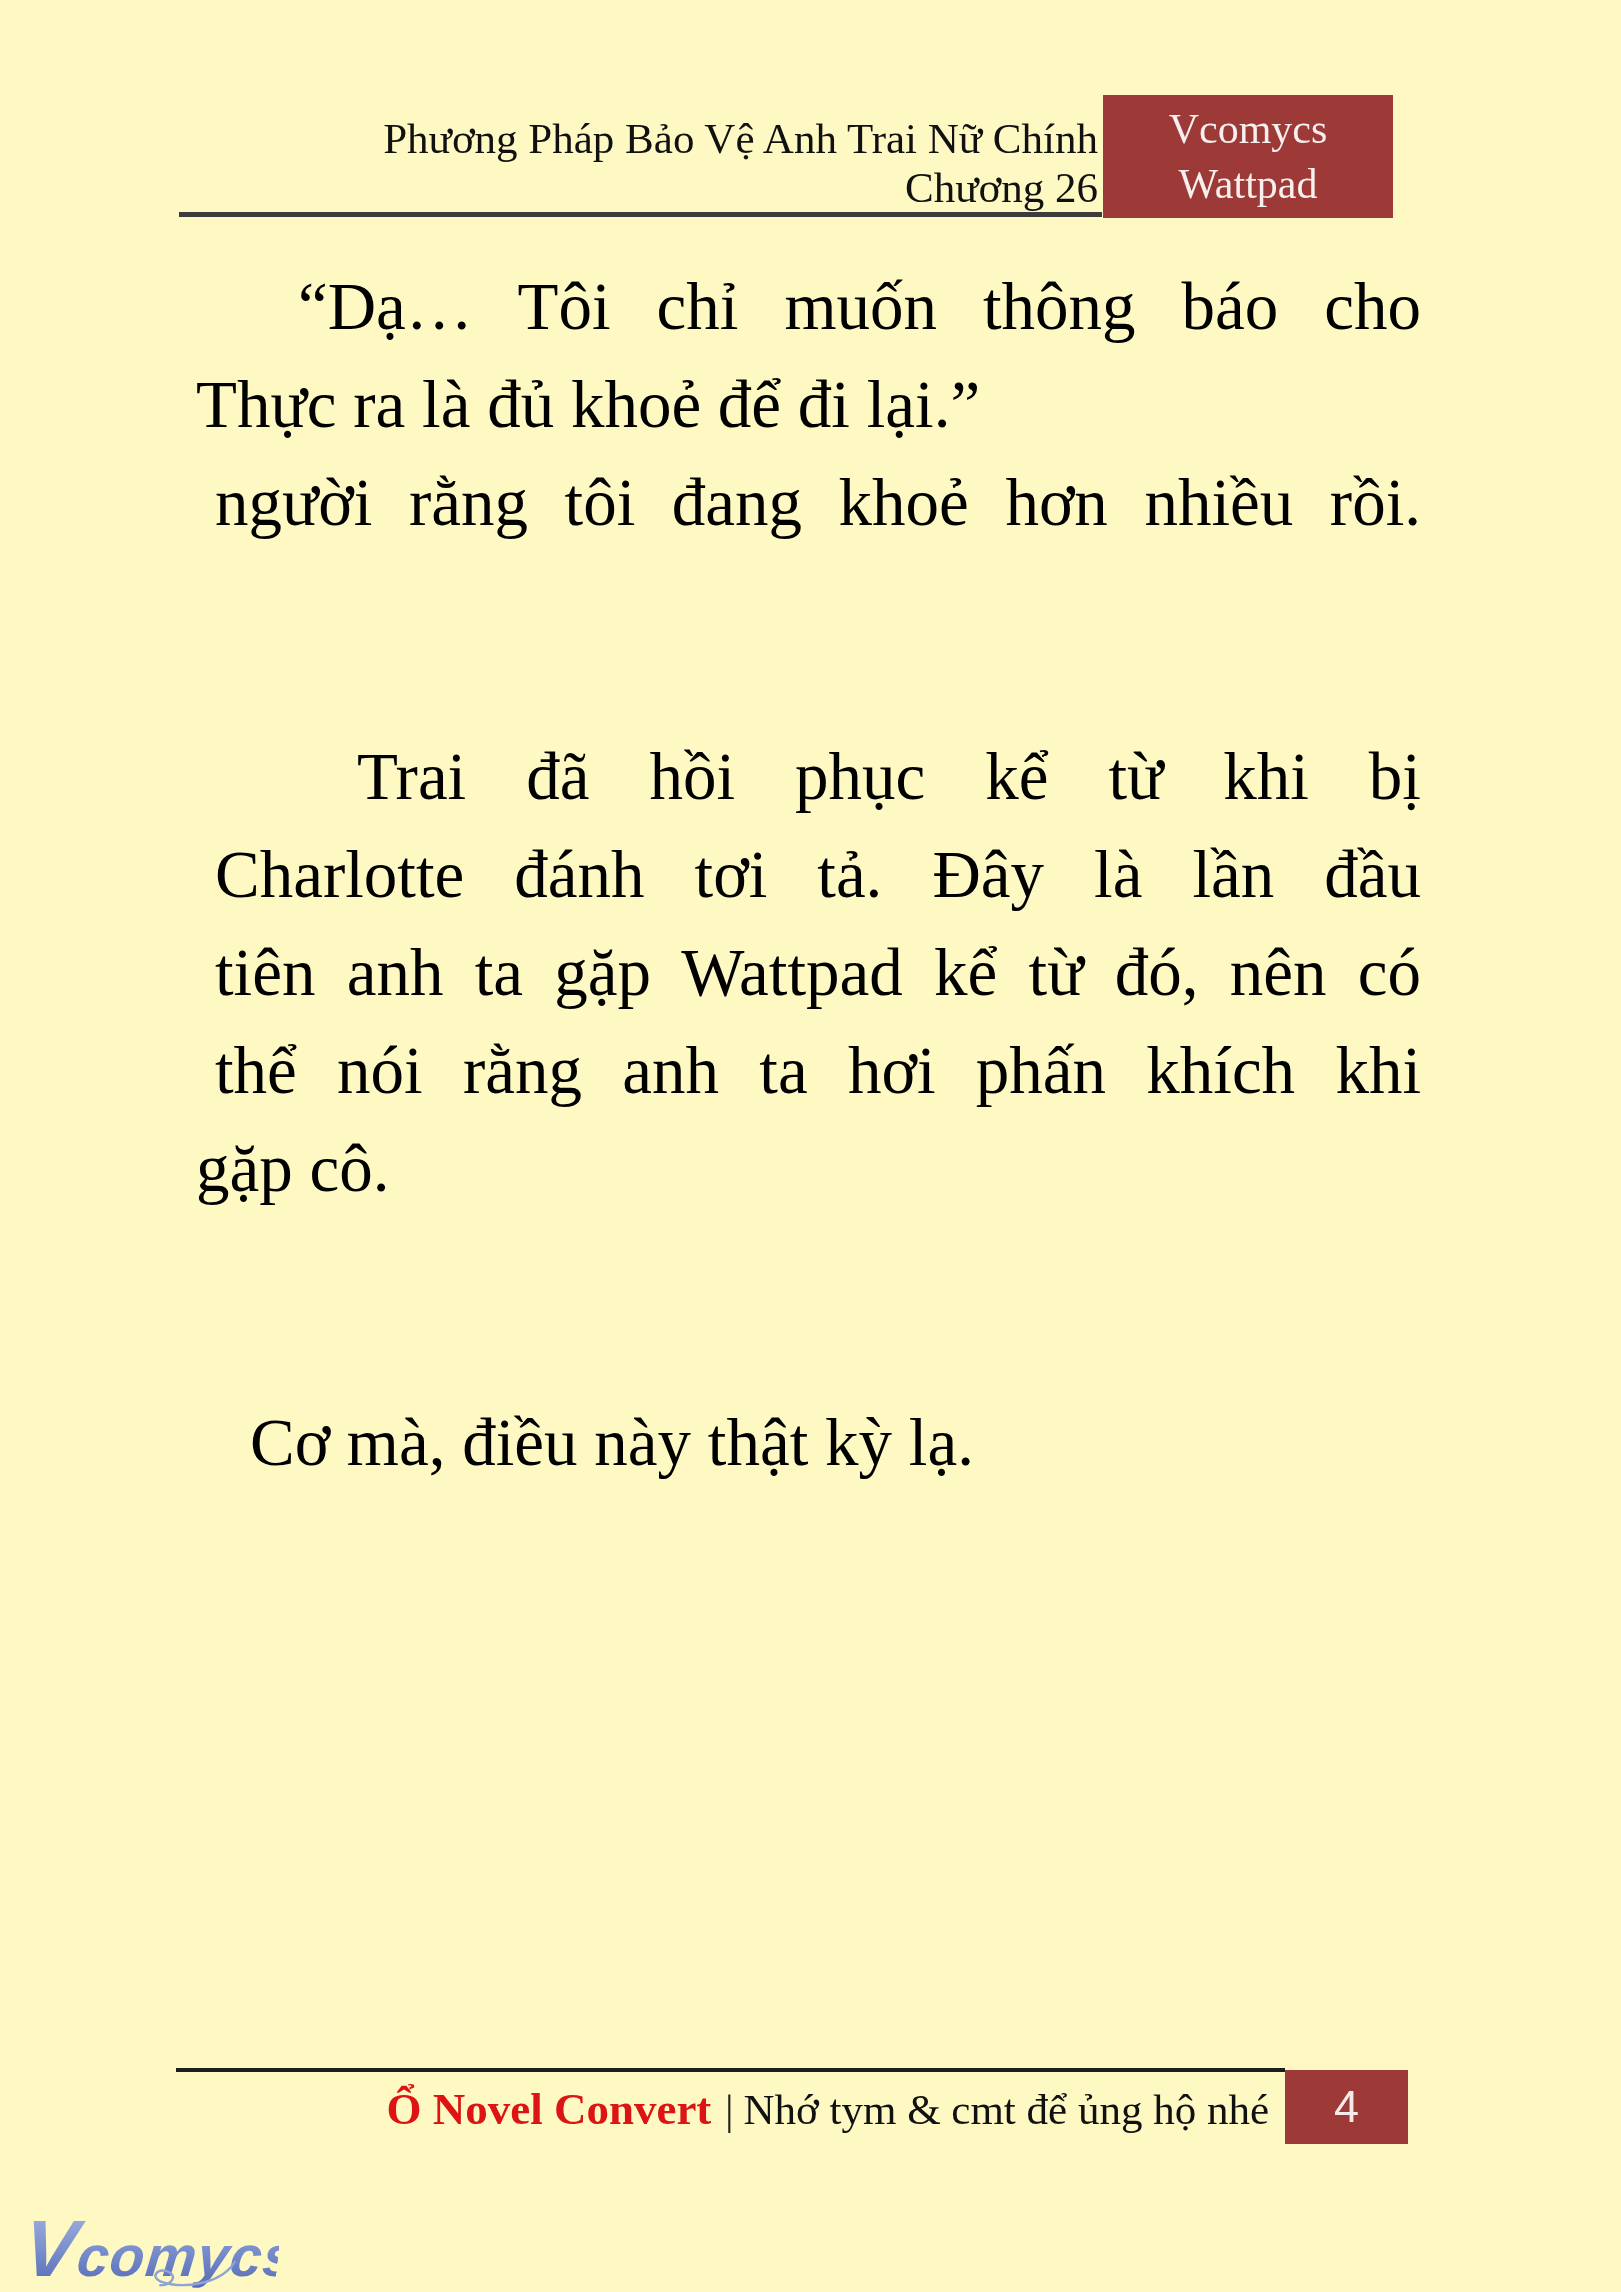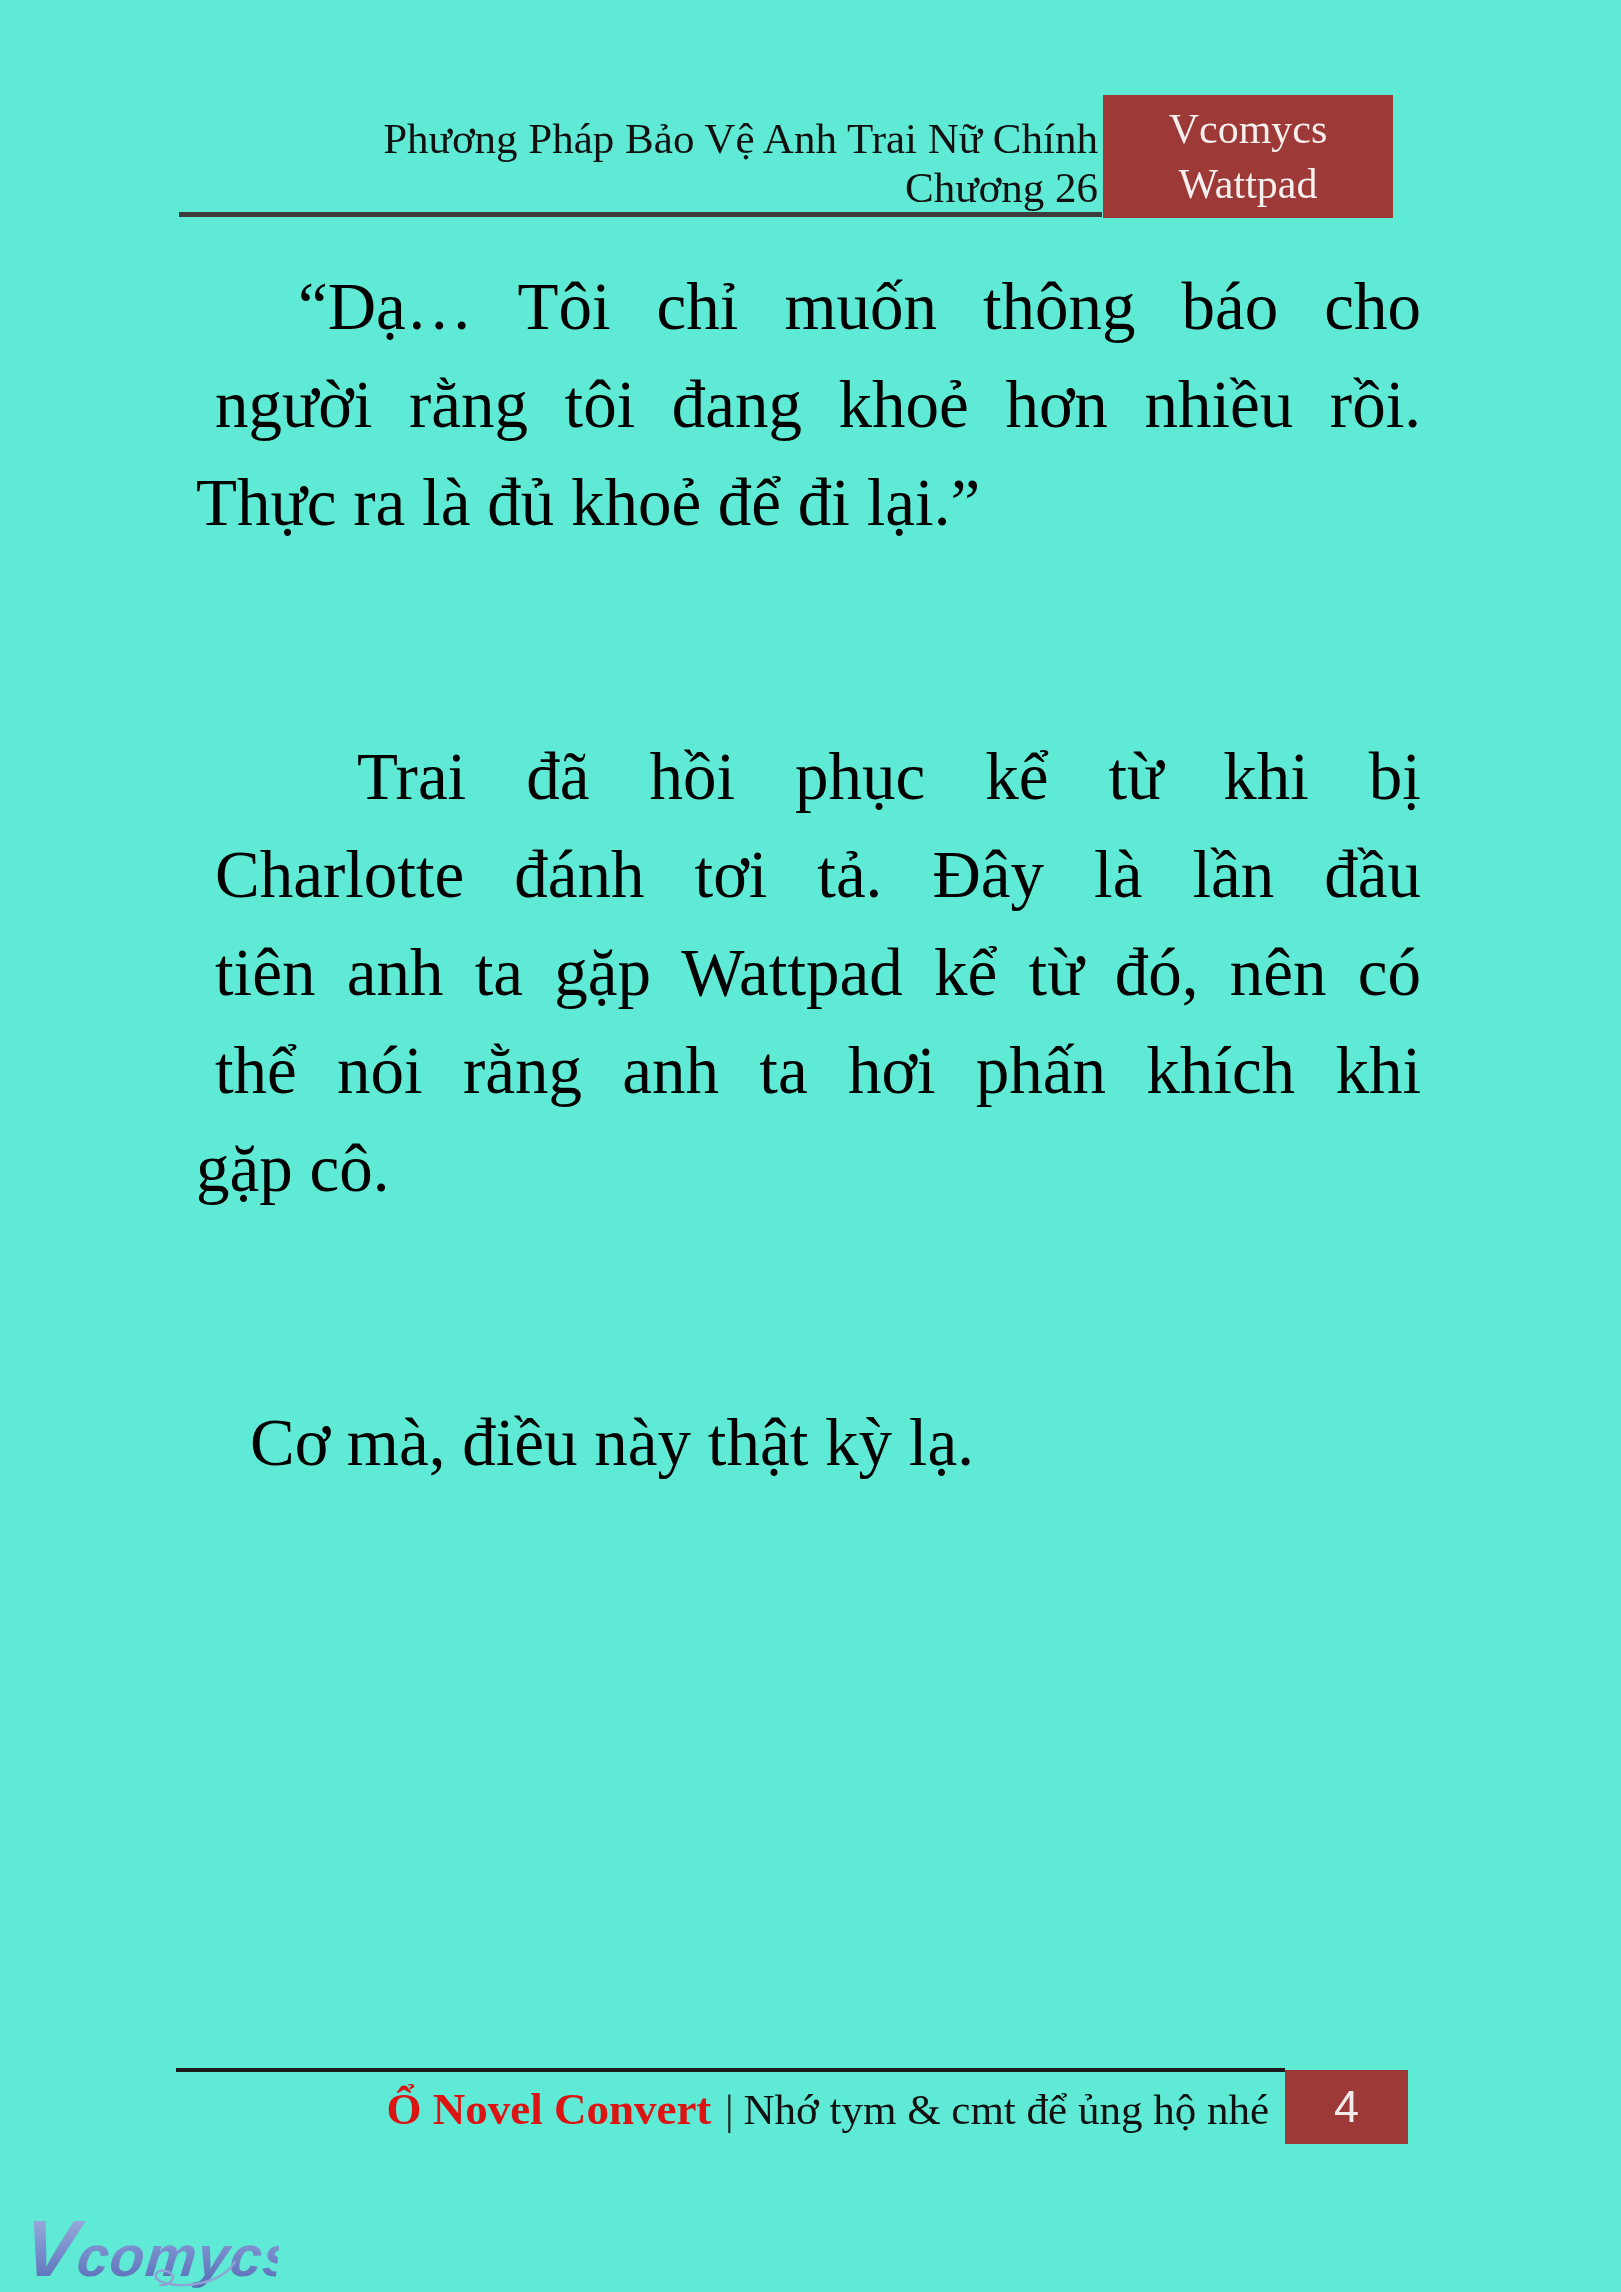--- a/index.html
+++ b/index.html
@@ -1,20 +1,20 @@
 <!DOCTYPE html>
 <html><head>
 <meta charset="utf-8">
 <style>
   html, body { margin: 0; padding: 0; background: #ffffff; }
   .page {
     position: relative;
     width: 1621px;
     height: 2293px;
-    background: #5eead4;
+    background: #fef9c3;
     overflow: hidden;
     font-family: "Liberation Serif", "DejaVu Serif", serif;
     color: #000000;
   }
 
   
   .header-title-block {
     position: absolute;
     left: 0;
     top: 114px;
@@ -149,22 +149,22 @@
   <div class="header-rule"></div>
   <div class="header-badge">
     <div>Vcomycs</div>
     <div>Wattpad</div>
   </div>
 
   <div class="body-text">
 
     <div class="para p1">
       <div class="line jl first">“Dạ… Tôi chỉ muốn thông báo cho</div>
+      <div class="line ll">Thực ra là đủ khoẻ để đi lại.”</div>
       <div class="line jl">người rằng tôi đang khoẻ hơn nhiều rồi.</div>
-      <div class="line ll">Thực ra là đủ khoẻ để đi lại.”</div>
     </div>
 
     <div class="para p2">
       <div class="line jl first">Trai đã hồi phục kể từ khi bị</div>
       <div class="line jl">Charlotte đánh tơi tả. Đây là lần đầu</div>
       <div class="line jl">tiên anh ta gặp Wattpad kể từ đó, nên có</div>
       <div class="line jl">thể nói rằng anh ta hơi phấn khích khi</div>
       <div class="line ll">gặp cô.</div>
     </div>
 

